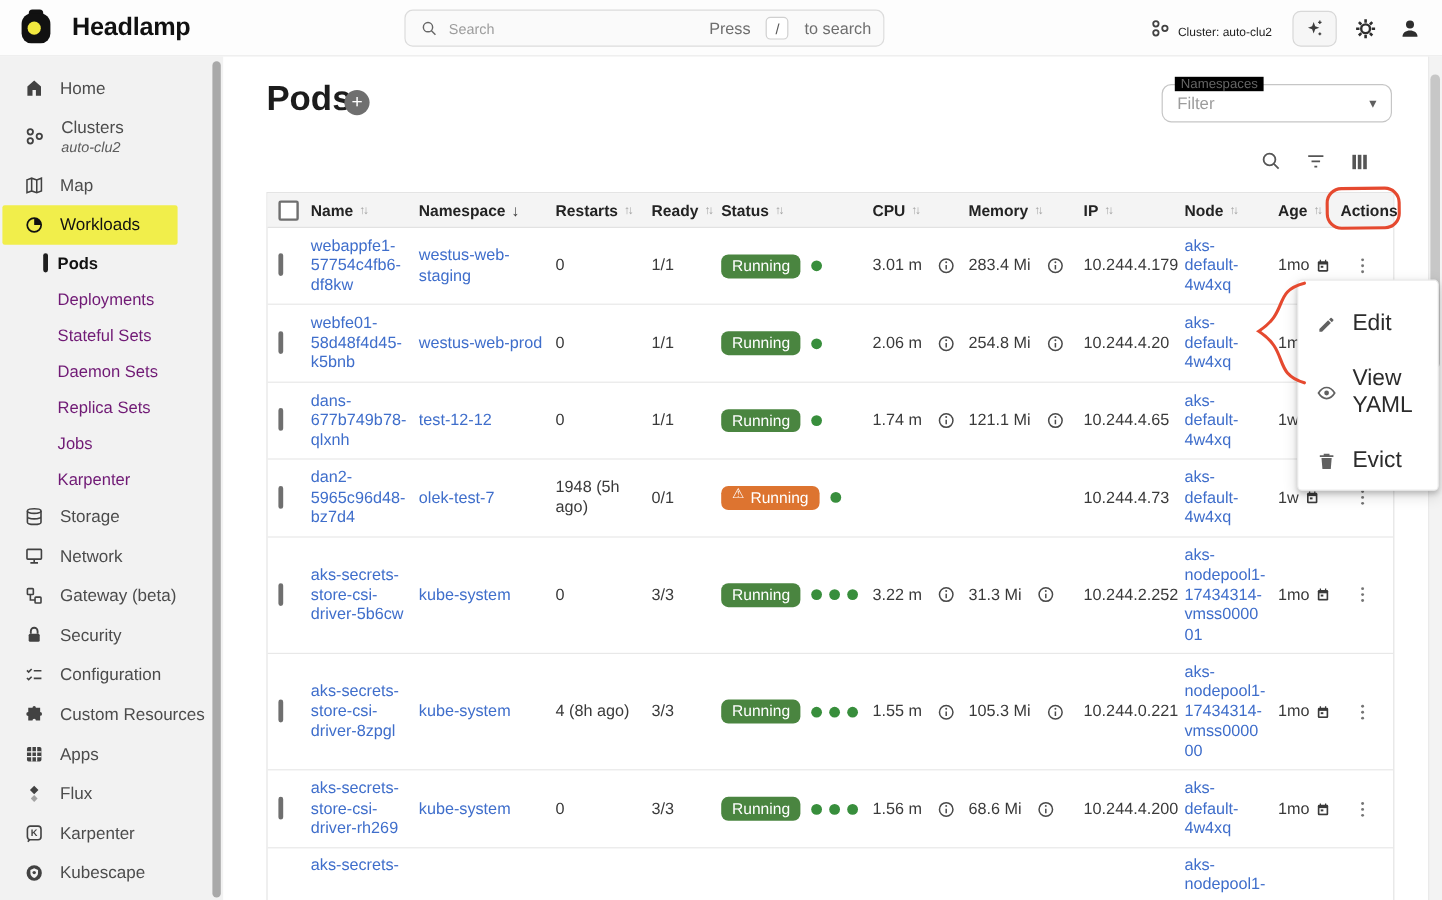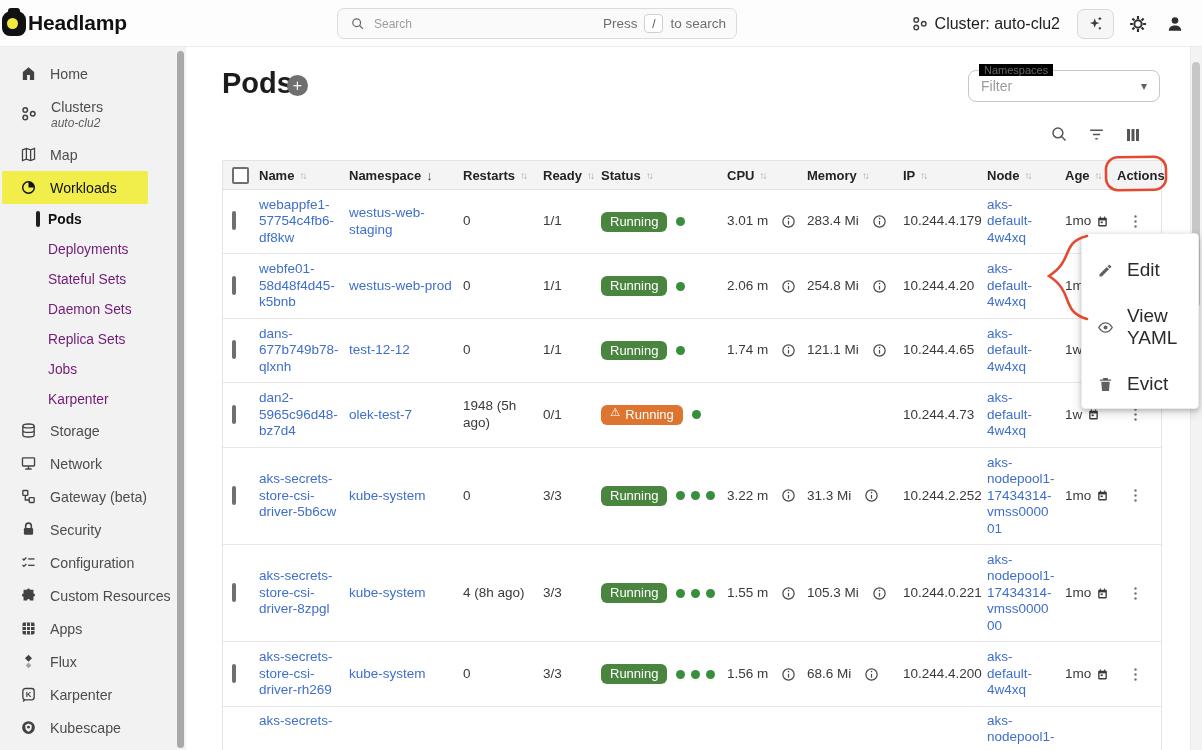--- a/index.html
+++ b/index.html
@@ -3,39 +3,39 @@
 <meta charset="utf-8">
 <style>
   * { margin:0; padding:0; box-sizing:border-box; }
   html,body { width:1202px; height:750px; overflow:hidden; background:#fff;
     font-family:"Liberation Sans", sans-serif; -webkit-font-smoothing:antialiased; }
   .stage { position:relative; width:1202px; height:750px; }
 
   
   .topbar { position:absolute; left:0; top:0; width:1202px; height:47px; background:#fdfdfd;
     border-bottom:1px solid #ececec; display:flex; align-items:center; z-index:20; }
-  .brand { position:absolute; left:0; top:8px; display:flex; align-items:center; gap:0; }
+  .brand { position:absolute; left:16px; top:8px; display:flex; align-items:center; gap:16px; }
   .logo { width:28px; height:30px; position:relative; }
   .logo .body { position:absolute; left:2px; top:3px; width:24px; height:25px; background:#111;
     border-radius:9px 9px 8px 8px; }
   .logo .cap { position:absolute; left:8px; top:0; width:12px; height:6px; background:#111; border-radius:3px; }
   .logo .lens { position:absolute; left:7px; top:10px; width:11px; height:11px; background:#f2e93f; border-radius:50%; }
   .brand-name { font-size:21px; font-weight:700; color:#111; letter-spacing:-0.2px; }
 
   .searchbox { position:absolute; left:337px; top:8px; width:400px; height:31px; background:#fafafa;
     border:1px solid #dcdcdc; border-radius:7px; display:flex; align-items:center; padding:0 10px 0 12px; gap:8px; }
   .searchbox input { flex:1; border:none; outline:none; background:transparent; font-size:12px; color:#333;
     font-family:"Liberation Sans", sans-serif; }
   .searchbox input::placeholder { color:#9d9d9d; }
-  .search-hint { display:flex; align-items:center; gap:7px; font-size:13.5px; color:#6e6e6e; white-space:nowrap; }
+  .search-hint { display:flex; align-items:center; gap:13px; font-size:13.5px; color:#6e6e6e; white-space:nowrap; }
   .keycap { display:inline-flex; align-items:center; justify-content:center; width:19px; height:19px;
     border:1px solid #d0d0d0; border-radius:4px; background:#fff; font-size:12px; color:#555; }
 
   .topbar-right { position:absolute; right:14px; top:0; height:47px; display:flex; align-items:center; gap:11px; }
-  .cluster-chip { display:flex; align-items:flex-end; gap:6px; font-size:16px; color:#1e1e1e; margin-right:6px; }
+  .cluster-chip { display:flex; align-items:flex-end; gap:6px; font-size:10px; color:#1e1e1e; margin-right:6px; }
   .ai-btn { width:37px; height:30px; border:1px solid #d8d8d8; border-radius:7px; background:#f6f6f6;
     display:flex; align-items:center; justify-content:center; }
   .tb-iconbtn { width:26px; height:26px; display:flex; align-items:center; justify-content:center; }
 
   .icn { display:inline-flex; align-items:center; justify-content:center; line-height:0; }
   .icn svg { display:block; }
 
   
   .sidebar { position:absolute; left:0; top:47px; width:186px; height:703px; background:#f2f2f2;
     padding-top:10px; z-index:10; }

